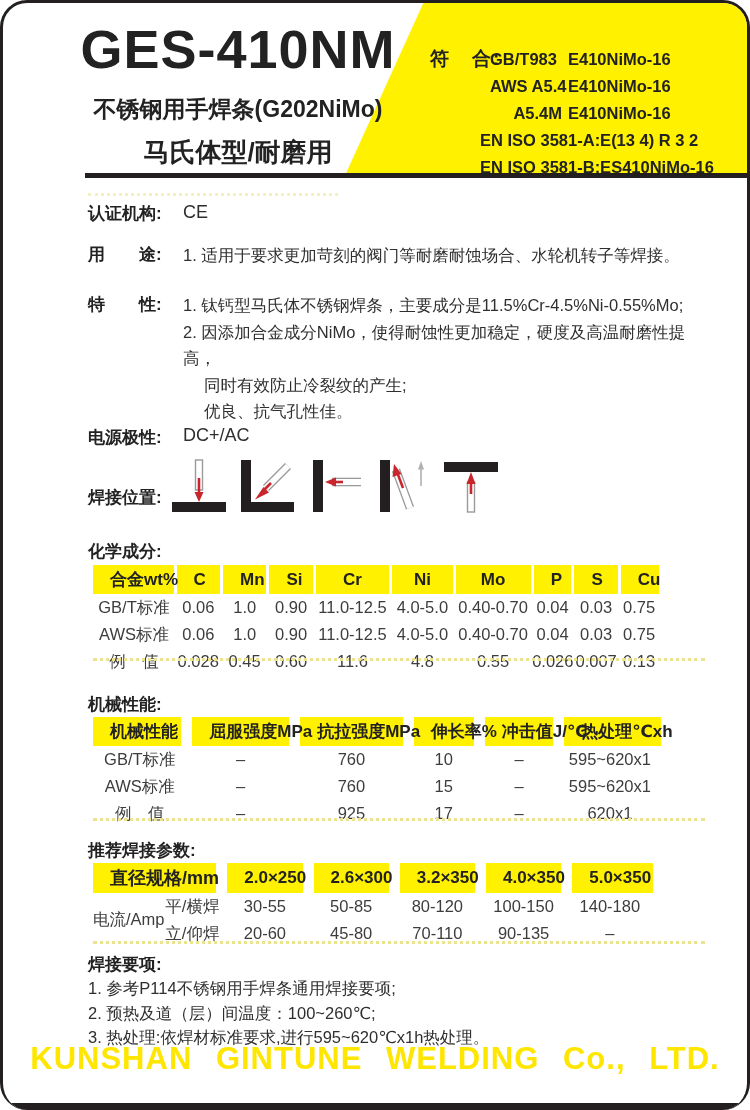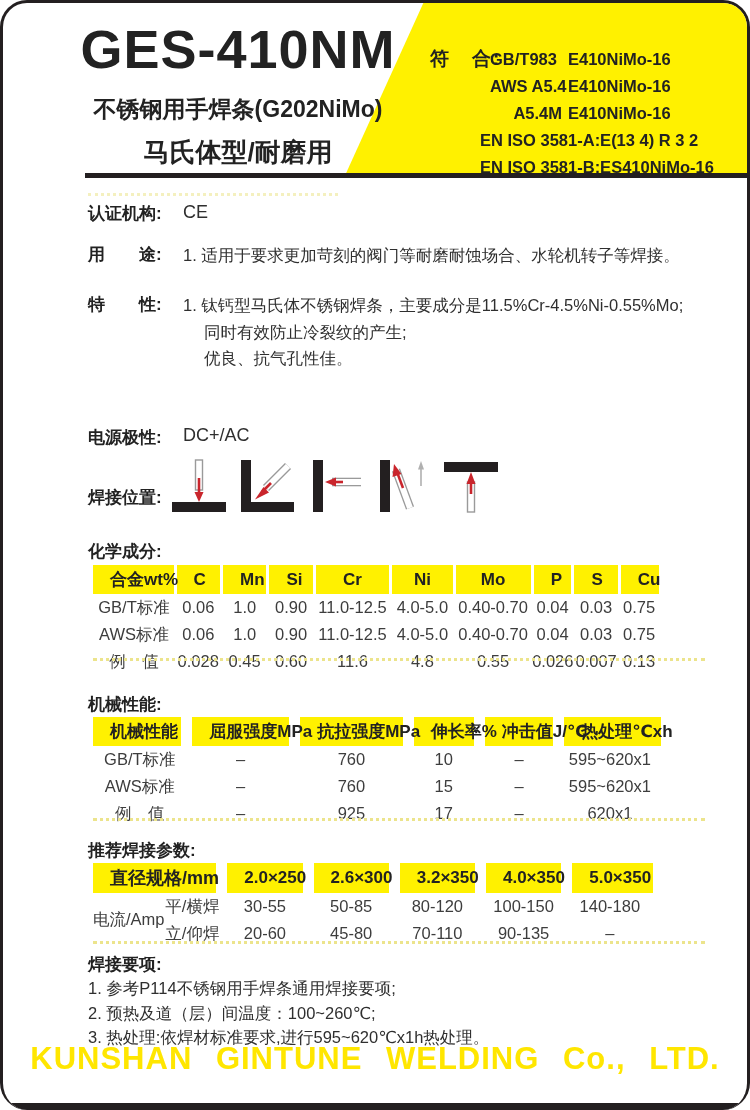--- a/index.html
+++ b/index.html
@@ -99,20 +99,21 @@
 
   <span class="abs lab" style="left:85px;top:199px;">认证机构:</span>
   <span class="abs val" style="left:180px;top:199px;font-size:18px;">CE</span>
 
   <span class="abs lab" style="left:85px;top:240px;">用　　途:</span>
   <span class="abs bodytext" style="left:180px;top:239px;width:520px;">1. 适用于要求更加苛刻的阀门等耐磨耐蚀场合、水轮机转子等焊接。</span>
 
   <span class="abs lab" style="left:85px;top:290px;">特　　性:</span>
   <div class="abs bodytext" style="left:180px;top:289px;width:505px;">
     <div>1. 钛钙型马氏体不锈钢焊条，主要成分是11.5%Cr-4.5%Ni-0.55%Mo;</div>
+    <div>2. 因添加合金成分NiMo，使得耐蚀性更加稳定，硬度及高温耐磨性提高，</div>
     <div class="indent">同时有效防止冷裂纹的产生;</div>
     <div class="indent">优良、抗气孔性佳。</div>
   </div>
 
   <span class="abs lab" style="left:85px;top:423px;">电源极性:</span>
   <span class="abs val" style="left:180px;top:422px;font-size:18px;">DC+/AC</span>
 
   <span class="abs lab" style="left:85px;top:483px;">焊接位置:</span>
   <div class="abs pos-row" style="left:168px;top:453px;">
     <svg width="56" height="60" viewBox="0 0 56 60">

